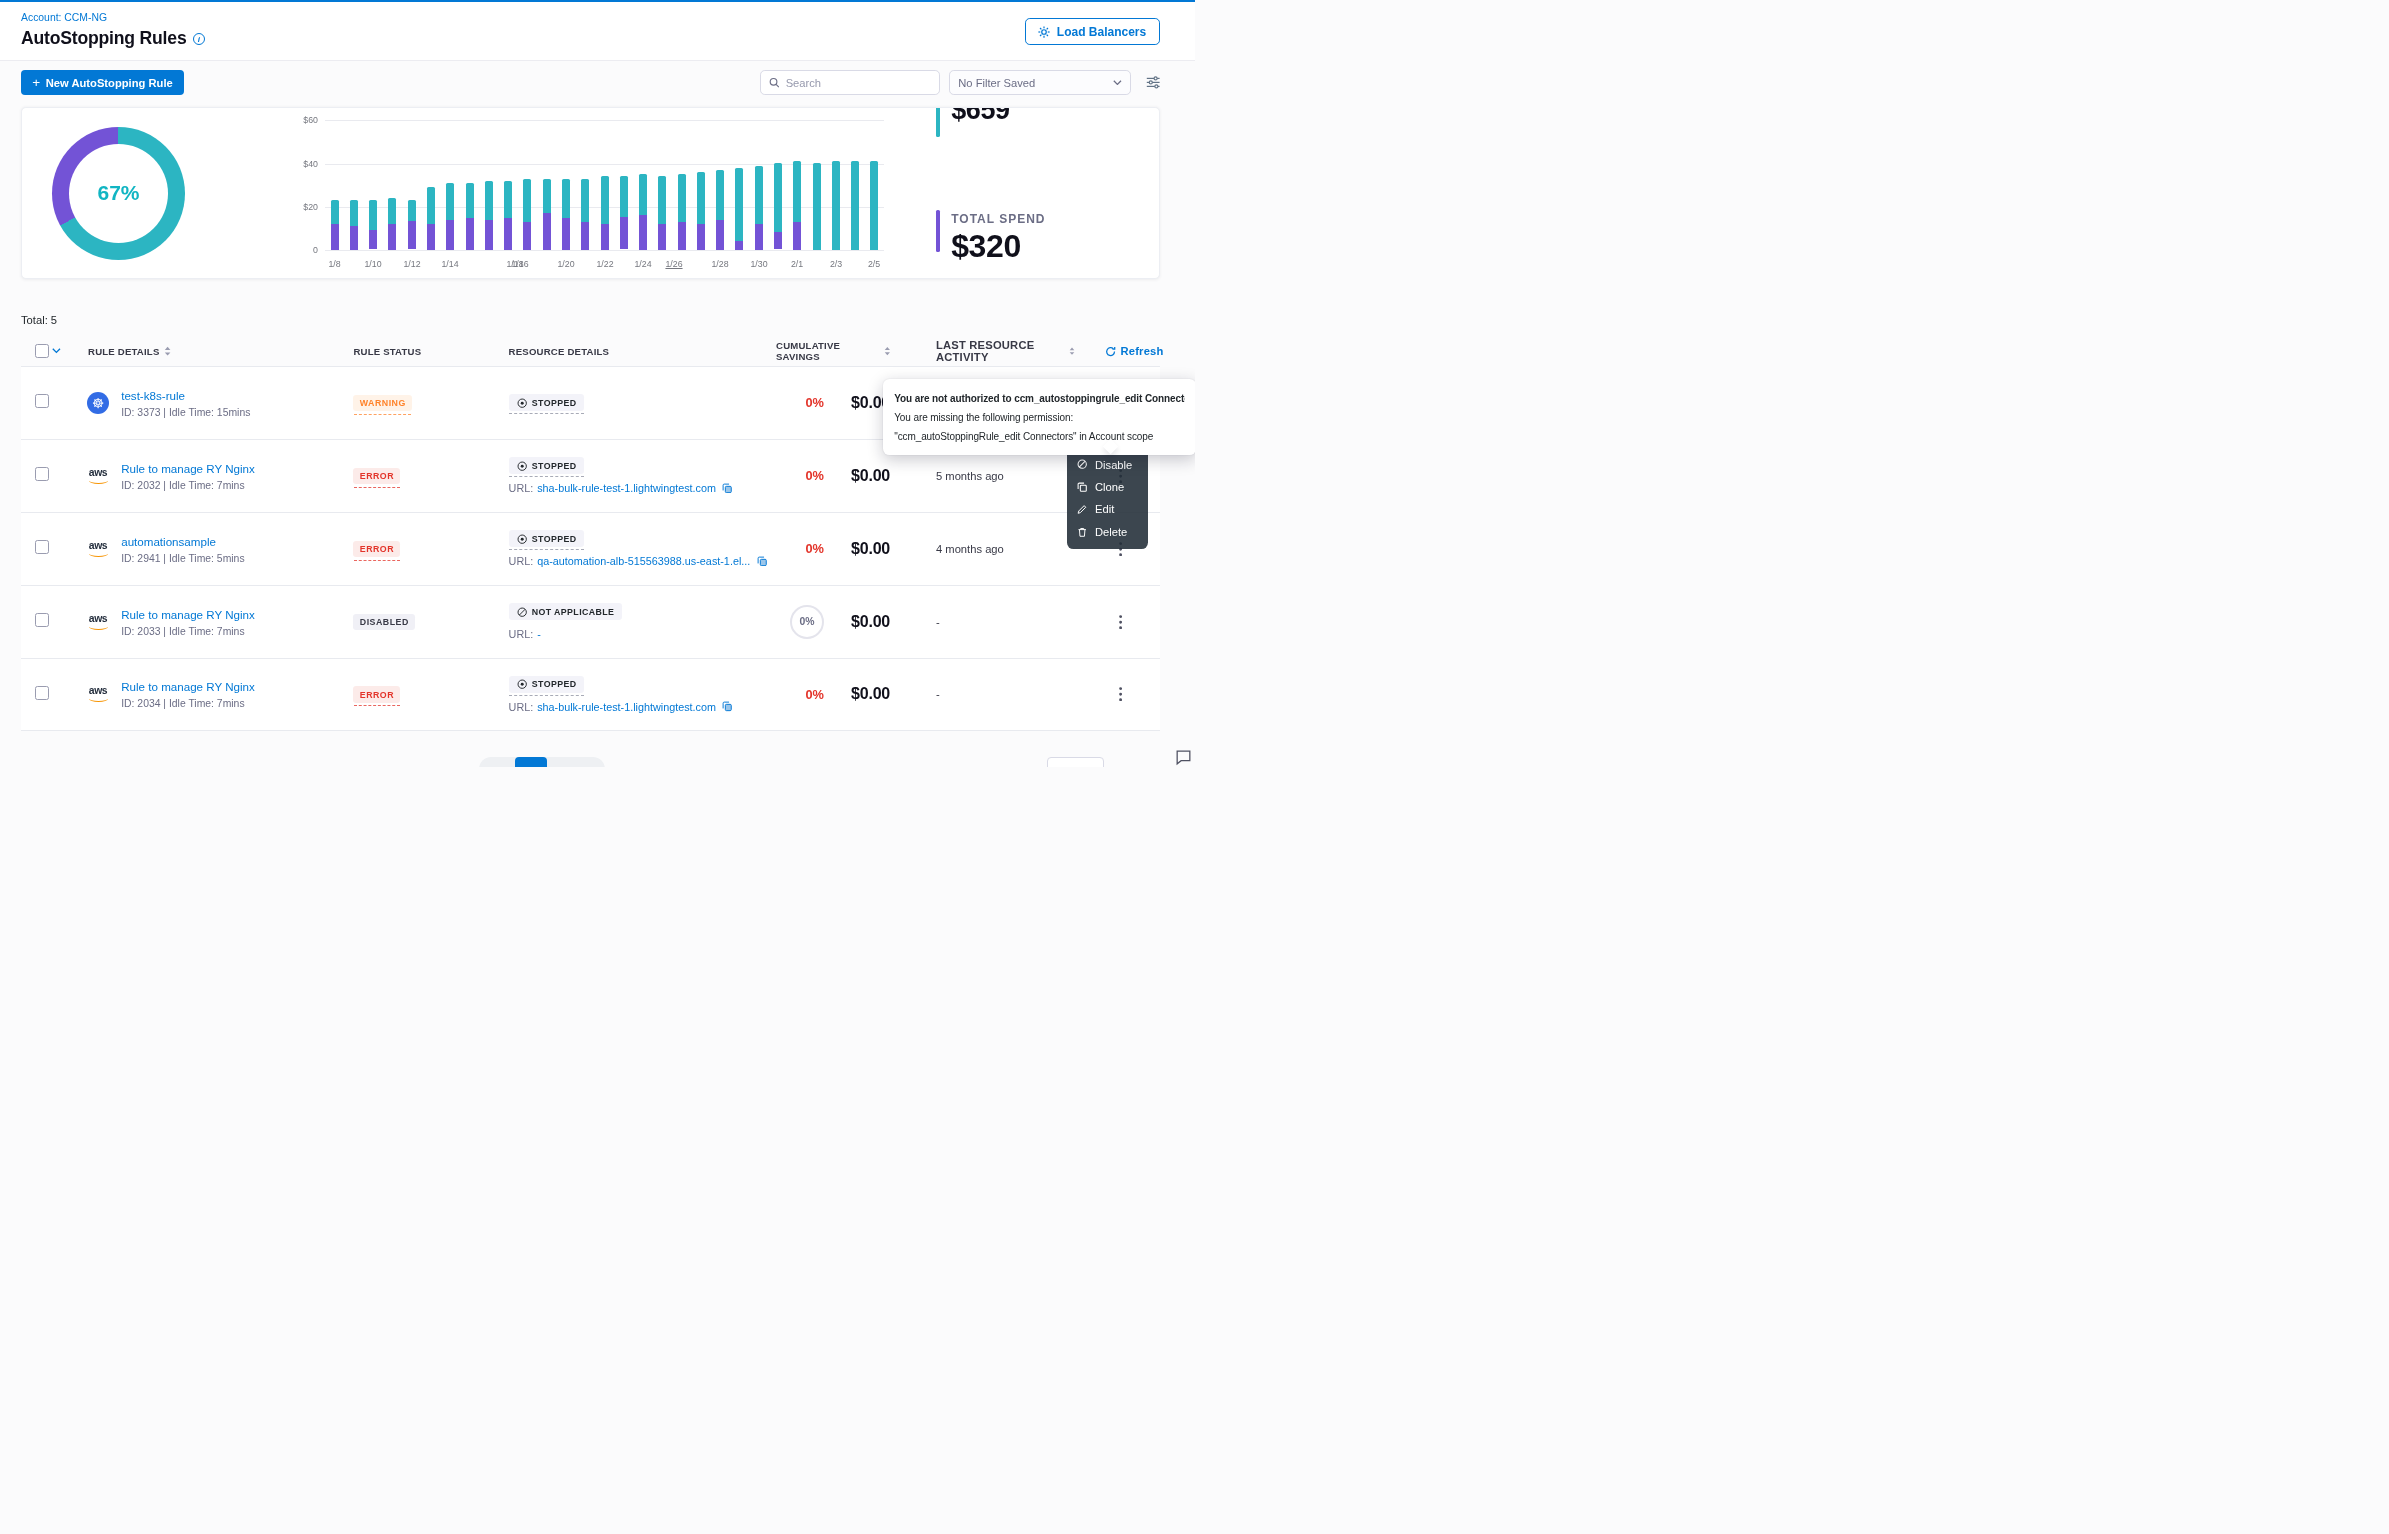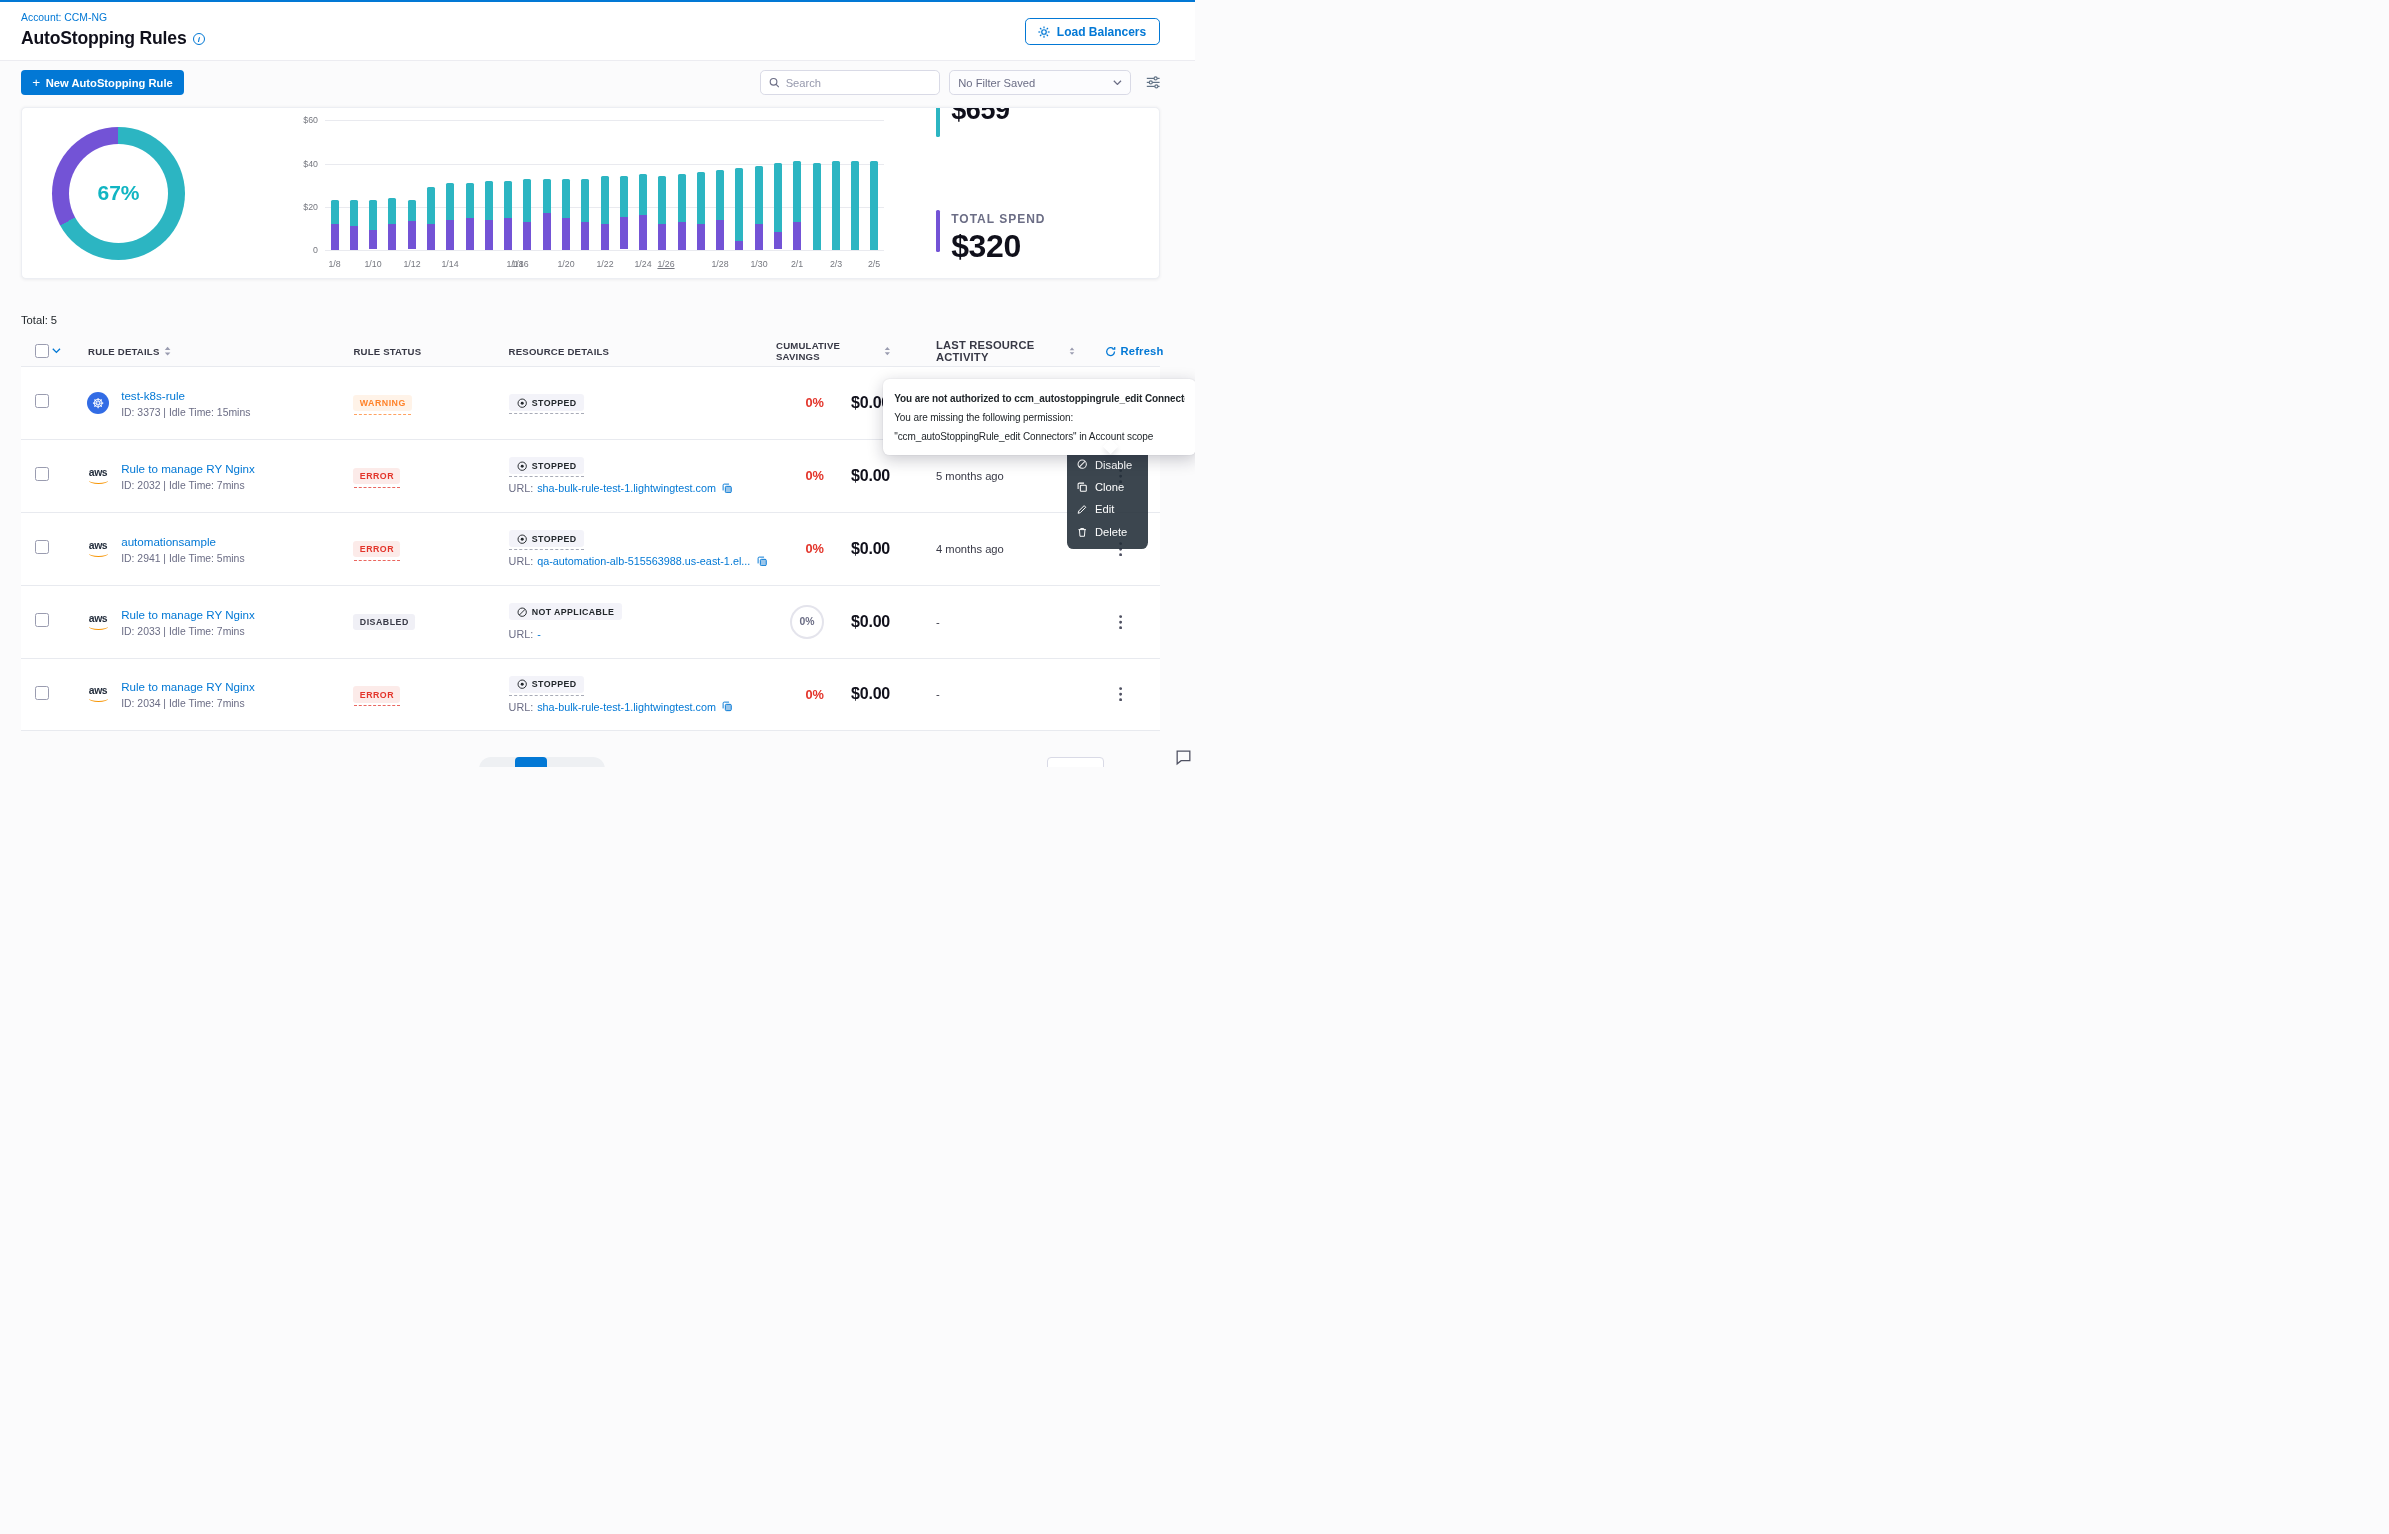--- a/index.html
+++ b/index.html
@@ -361,21 +361,21 @@
       </div>
       <div class="xlab" style="left: 318px;">1/24</div>
       <div class="bar" style="left: 333px; height: 74px;">
         <div class="seg teal" style="height:48px"></div>
         <div class="seg purple" style="height:26px"></div>
       </div>
       <div class="bar" style="left: 353px; height: 76px;">
         <div class="seg teal" style="height:48px"></div>
         <div class="seg purple" style="height:28px"></div>
       </div>
-      <div class="xlab" style="left: 341px; text-decoration: underline;">1/26</div>
+      <div class="xlab" style="left: 349px; text-decoration: underline;">1/26</div>
       <div class="bar" style="left: 372px; height: 78px;">
         <div class="seg teal" style="height:52px"></div>
         <div class="seg purple" style="height:26px"></div>
       </div>
       <div class="bar" style="left: 391px; height: 80px;">
         <div class="seg teal" style="height:50px"></div>
         <div class="seg purple" style="height:30px"></div>
       </div>
       <div class="xlab" style="left: 395px;">1/28</div>
       <div class="bar" style="left: 410px; height: 82px;">

